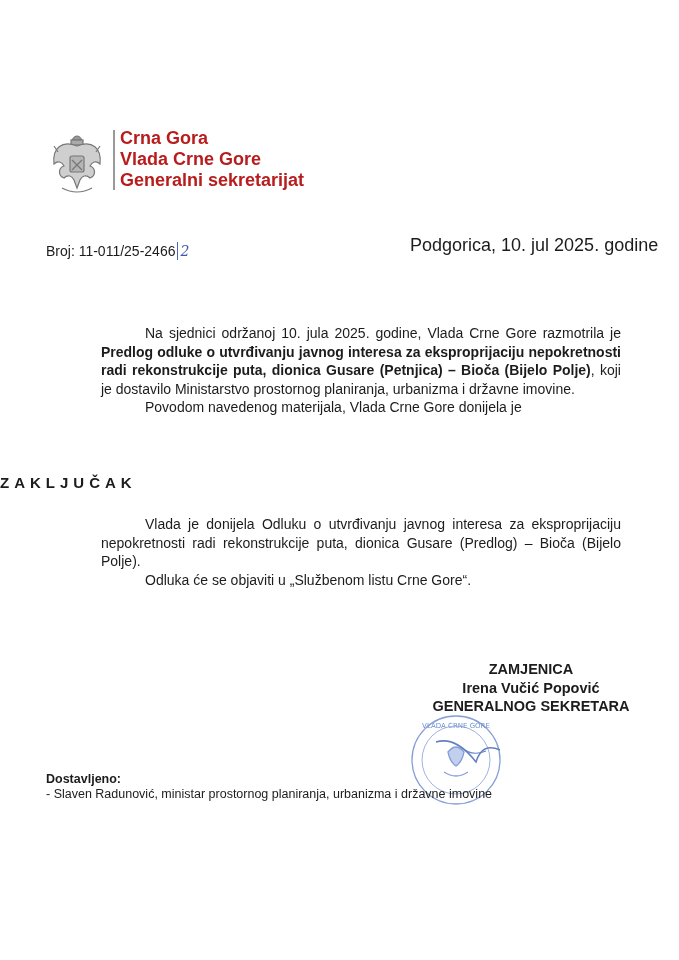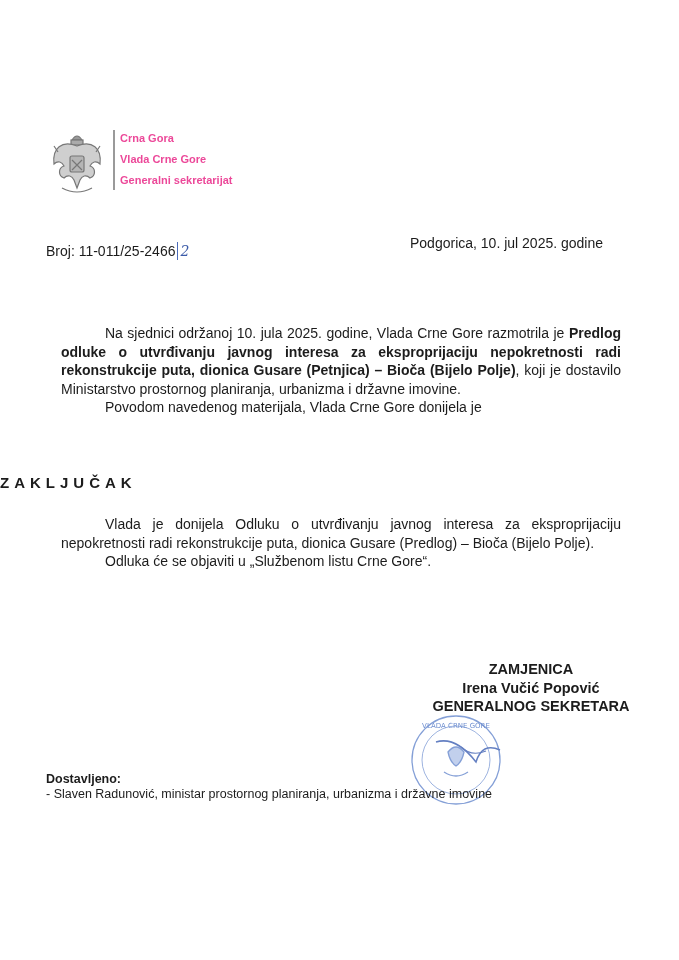--- a/index.html
+++ b/index.html
@@ -1,28 +1,28 @@
 <!DOCTYPE html>
 <html><head>
   <meta charset="utf-8">
   <style>
     html, body { margin:0; padding:0; }
     body { width:679px; height:960px; background:#ffffff; position:relative; overflow:hidden;
            font-family:"Liberation Sans", sans-serif; color:#1c1c1c; }
     .abs { position:absolute; }
-    .header-org { left:120px; top:128px; font-size:11px; font-weight:bold; line-height:21px; color:#ec4899; }
+    .header-org { left:120px; top:128px; font-size:18px; font-weight:bold; line-height:21px; color:#b91c1c; }
     .vline { left:113px; top:130px; width:1.5px; height:60px; background:#9a9a9a; }
     .arms { left:48px; top:130px; width:58px; height:66px; }
     .ref { left:46px; top:242px; font-size:14px; }
     .ref .hw { color:#3a5aa8; font-family:"DejaVu Serif", serif; font-style:italic; margin-left:2px; }
     .ref .bar { display:inline-block; width:1px; height:18px; background:#4a6ab8; vertical-align:-4px; margin-left:2px; }
-    .date { left:410px; top:235px; font-size:14px; }
+    .date { left:410px; top:235px; font-size:18px; }
     .body { left:61px; width:560px; font-size:14px; line-height:18.5px; text-align:justify; }
     .p1 { top:324px; }
-    .indent { text-indent:44px; }
+    .indent { text-indent:44px;margin-left:40px; }
     .zak { left:0; width:538px; top:474px; font-size:15px; font-weight:bold; letter-spacing:5px; }
     .p2 { top:515px; }
     .sig { left:396px; width:270px; top:660px; text-align:center; font-size:14.5px; font-weight:bold; line-height:18.5px; }
     .stamp { left:406px; top:712px; width:100px; height:96px; }
     .dost { left:46px; top:772px; font-size:12.5px; line-height:15px; }
     .dost b { font-weight:bold; }
   </style>
 </head>
 <body>
 

